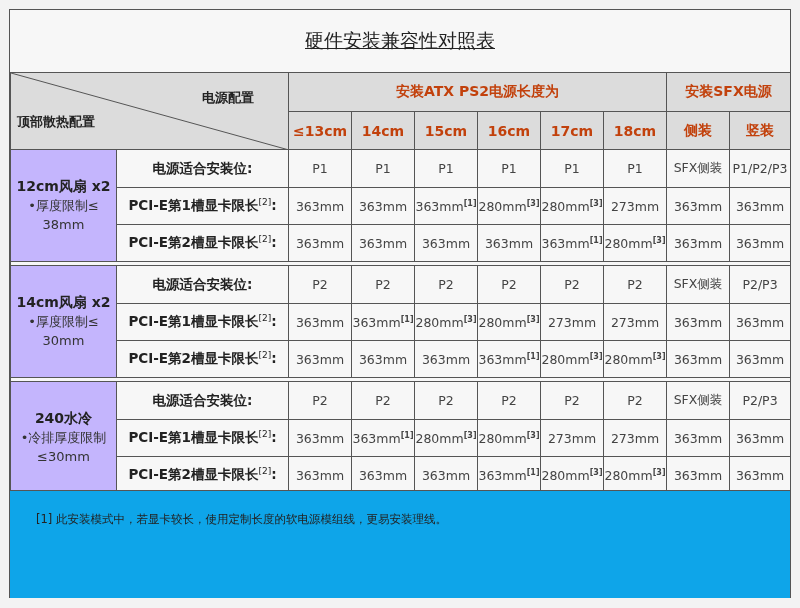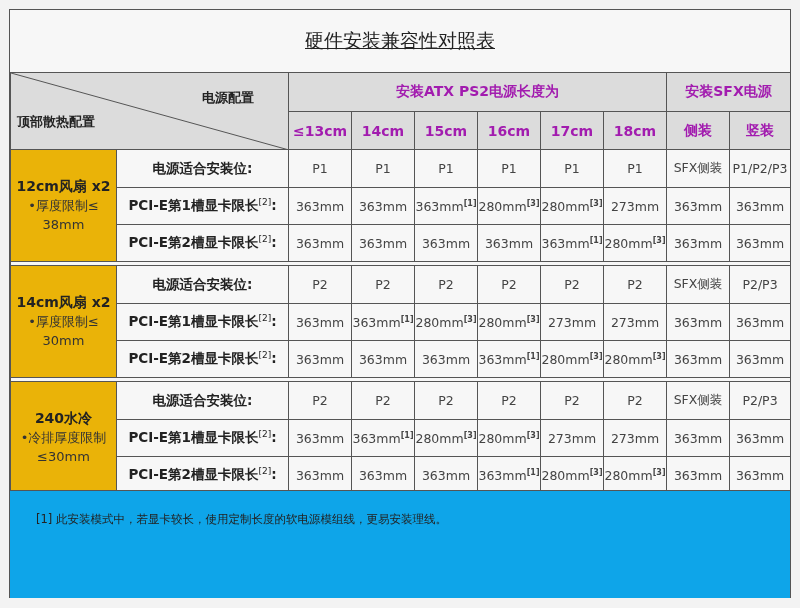--- a/index.html
+++ b/index.html
@@ -1,26 +1,26 @@
 <!DOCTYPE html>
 <html><head>
 <meta charset="utf-8">
 <style>
   html,body{margin:0;padding:0;}
   body{width:800px;height:608px;background:#f3f3f3;font-family:"DejaVu Sans","Liberation Sans",sans-serif;color:#222;position:relative;overflow:hidden;}
   .frame{position:absolute;left:9px;top:9px;width:782px;height:589px;border:1px solid #555;background:#f7f7f7;box-sizing:border-box;}
   .title{position:absolute;left:10px;top:10px;width:780px;height:62px;display:flex;align-items:center;justify-content:center;font-size:19px;color:#222;background:#f7f7f7;border-bottom:1px solid #555;text-decoration:underline;}
   table.grid{position:absolute;left:10px;top:72px;border-collapse:collapse;table-layout:fixed;}
   table.grid td{border:1px solid #555;text-align:center;padding:0;box-sizing:border-box;}
-  .hdr{background:#dcdcdc;font-weight:bold;font-size:14px;color:#a21caf;}
+  .hdr{background:#dcdcdc;font-weight:bold;font-size:14px;color:#c2410c;}
   .diag{position:relative;background:#dcdcdc;}
   .diag svg{position:absolute;left:0;top:0;}
   .diag .psu{position:absolute;right:34px;top:16px;font-size:13px;font-weight:bold;text-align:right;}
   .diag .cool{position:absolute;left:6px;top:40px;font-size:13px;font-weight:bold;text-align:right;}
-  .grp{background:#eab308;font-size:13px;line-height:19px;color:#333;}
+  .grp{background:#c4b5fd;font-size:13px;line-height:19px;color:#333;}
   .grp b{font-size:14px;color:#222;}
   .lbl{background:#f7f7f7;font-weight:bold;font-size:13.5px;color:#222;margin-left:12px;}
   .val{background:#f7f7f7;font-size:12.5px;color:#444;}
   sup{font-size:8px;font-weight:bold;vertical-align:super;line-height:0;}
   .lbl sup{font-weight:normal;font-size:9px;}
   .gap td{height:4px;border-left:1px solid #555;border-right:1px solid #555;background:#f7f7f7;}
   .notes{position:absolute;left:10px;top:490px;width:780px;height:108px;background:#0ea5e9;border-top:1px solid #555;box-sizing:border-box;padding:16px 0 0 26px;font-size:11.5px;color:#222;}
   .notes div{height:24px;line-height:24px;white-space:nowrap;}
 </style>
 </head>

